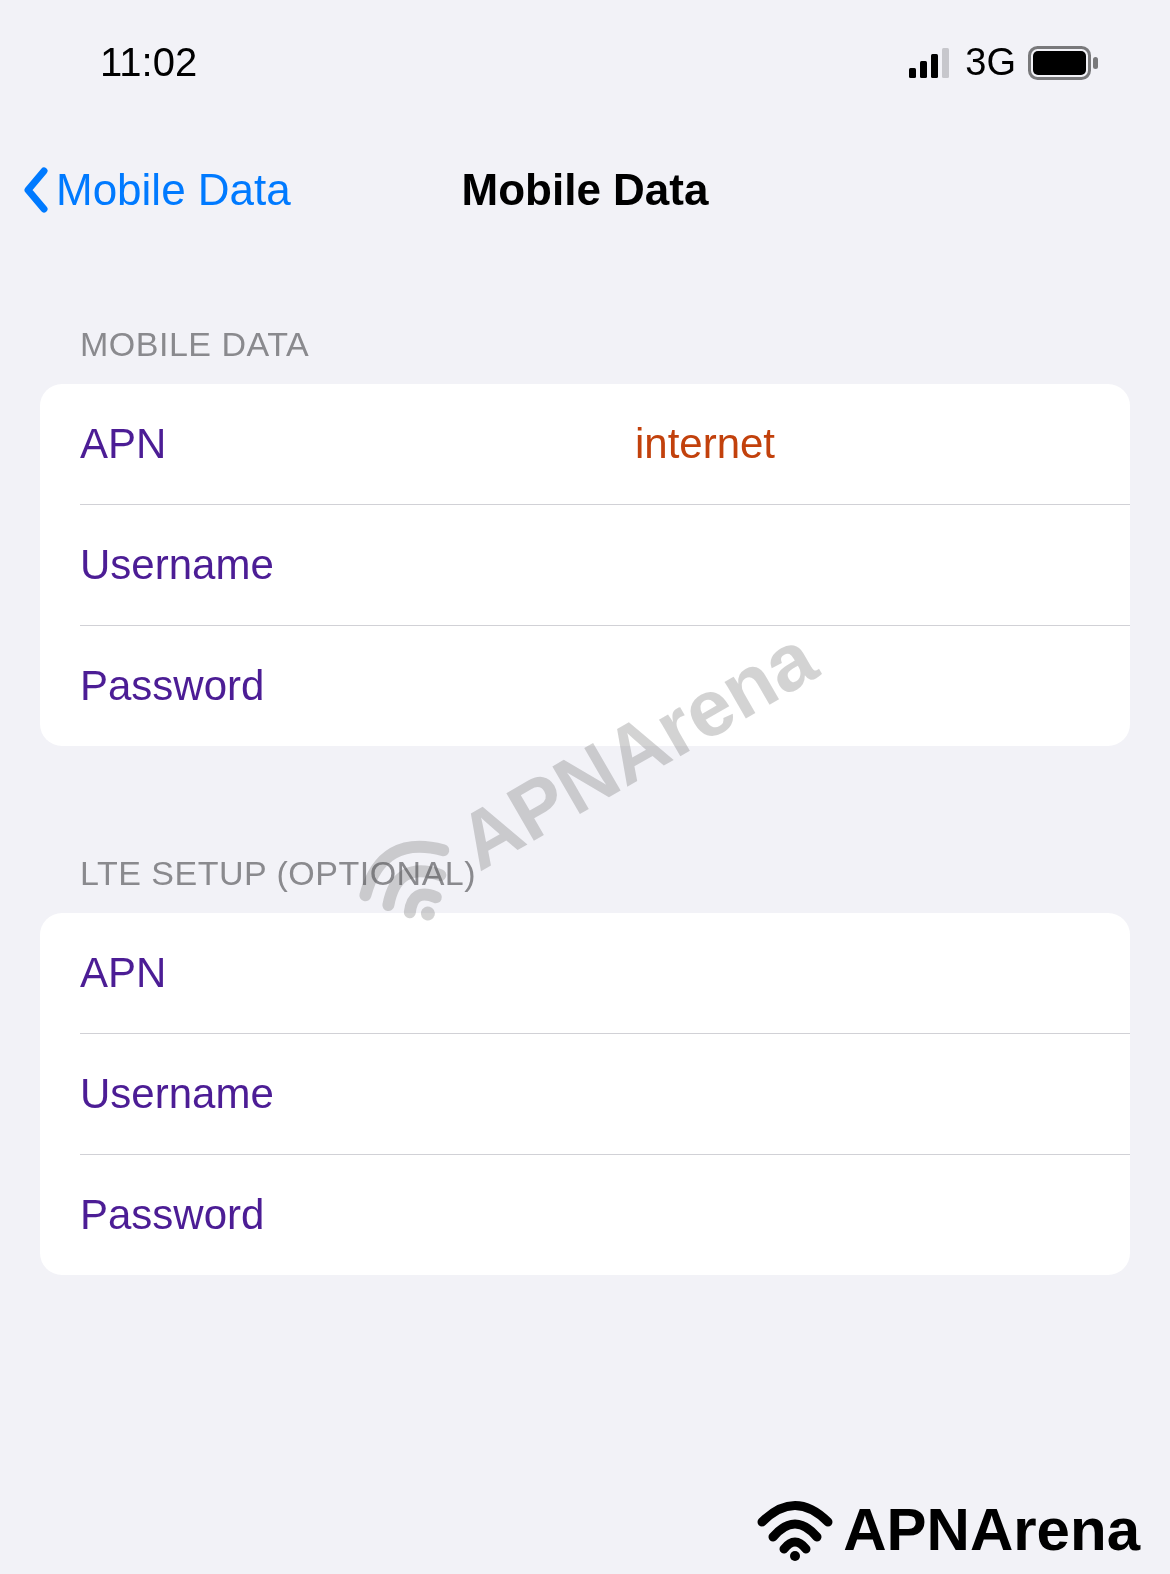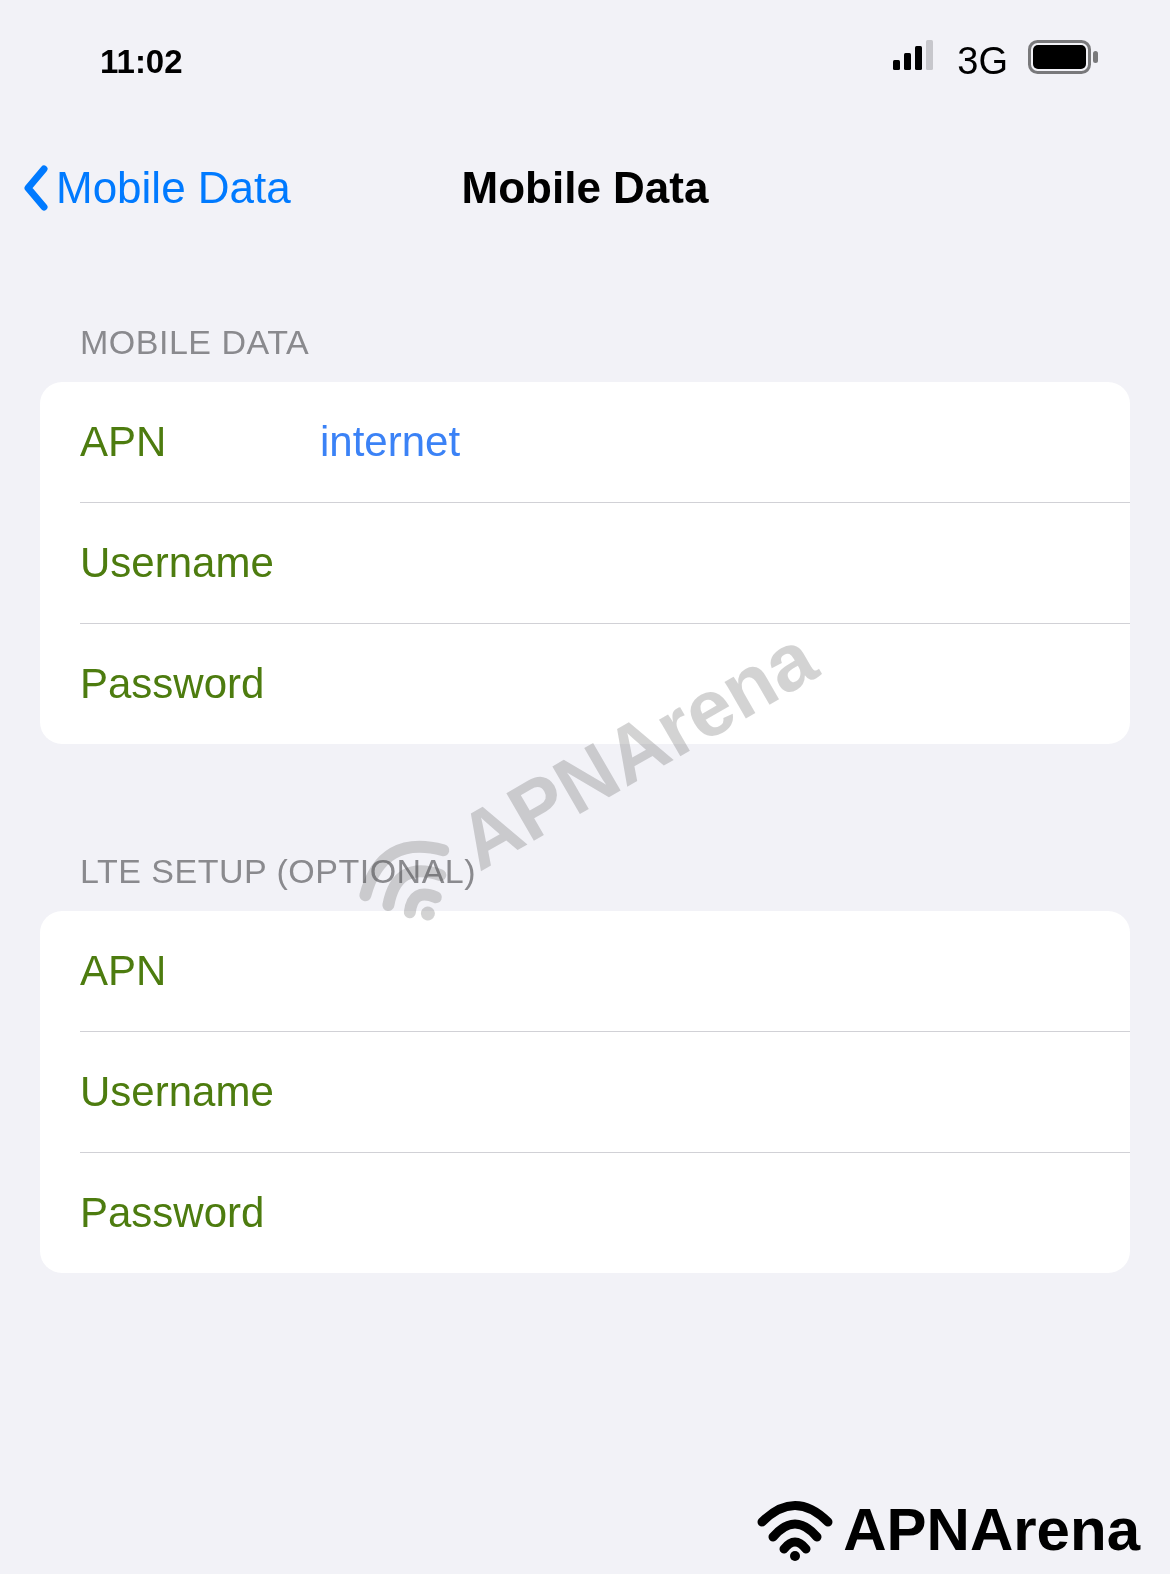--- a/index.html
+++ b/index.html
@@ -16,27 +16,28 @@
       overflow: hidden;
       position: relative;
     }
     .status-bar {
       display: flex;
       justify-content: space-between;
       align-items: center;
       padding: 40px 70px 30px 100px;
     }
     .status-time {
-      font-size: 33px;
-      font-weight: 700;
+      font-size: 40px;
+      font-weight: 400;
       color: #000;
     }
     .status-right {
       display: flex;
-      gap: 20px;
+      align-items: center;
+      gap: 12px;
     }
     .signal-icon svg {
       display: block;
     }
     .network-label {
       font-size: 38px;
       font-weight: 400;
       color: #000;
     }
     .battery-icon svg {
@@ -91,29 +92,30 @@
     }
     .row {
       display: flex;
       align-items: center;
       padding: 34px 40px;
       min-height: 120px;
     }
     .row-label {
       font-size: 42px;
       font-weight: 400;
-      color: #4d7c0f;
+      color: #4c1d95;
       width: 240px;
       flex-shrink: 0;
     }
     .row-value {
       font-size: 42px;
       font-weight: 400;
-      color: #3b82f6;
+      color: #c2410c;
       flex: 1;
+      text-align: center;
     }
     .divider {
       height: 1px;
       background: #d1d1d6;
       margin-left: 40px;
     }
     .watermark-center {
       position: absolute;
       top: 780px;
       left: 50%;

